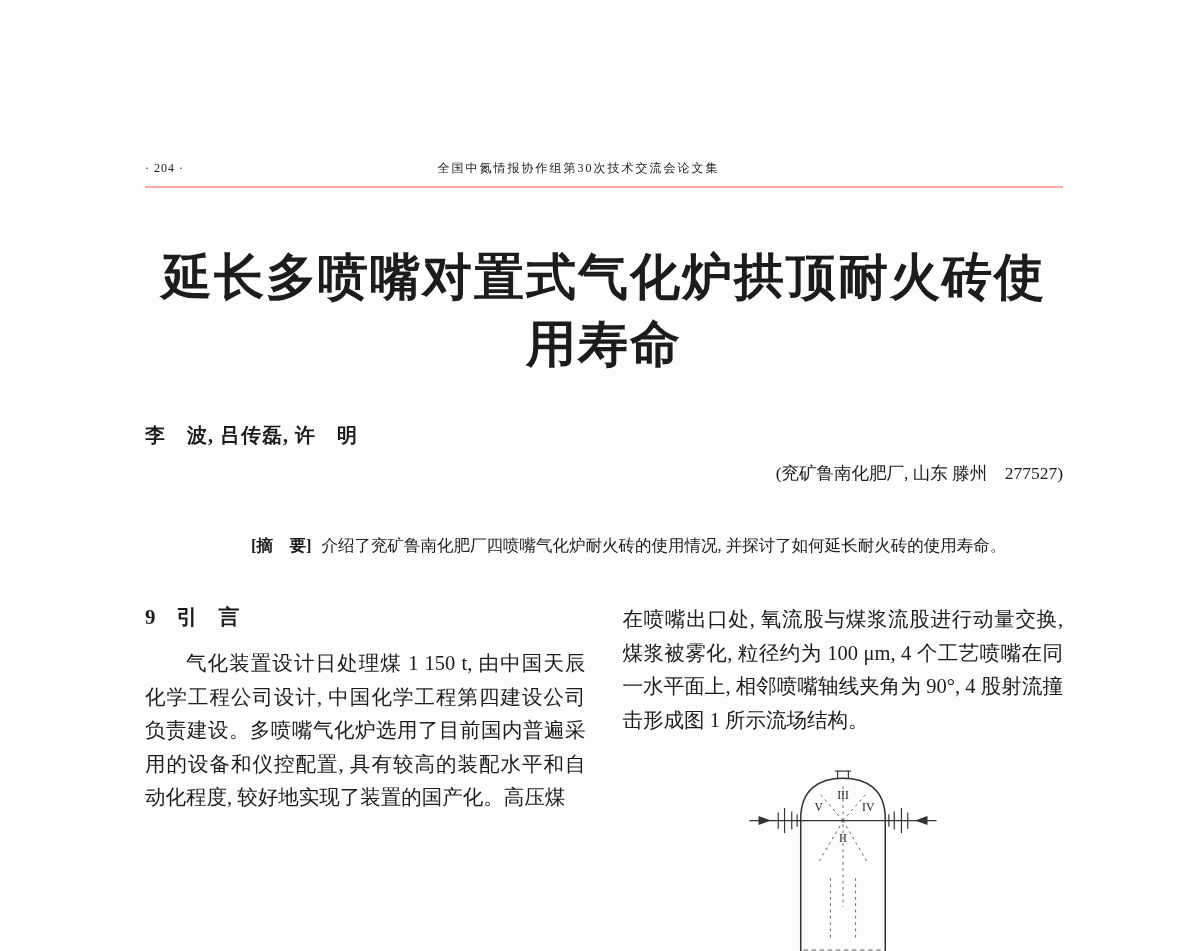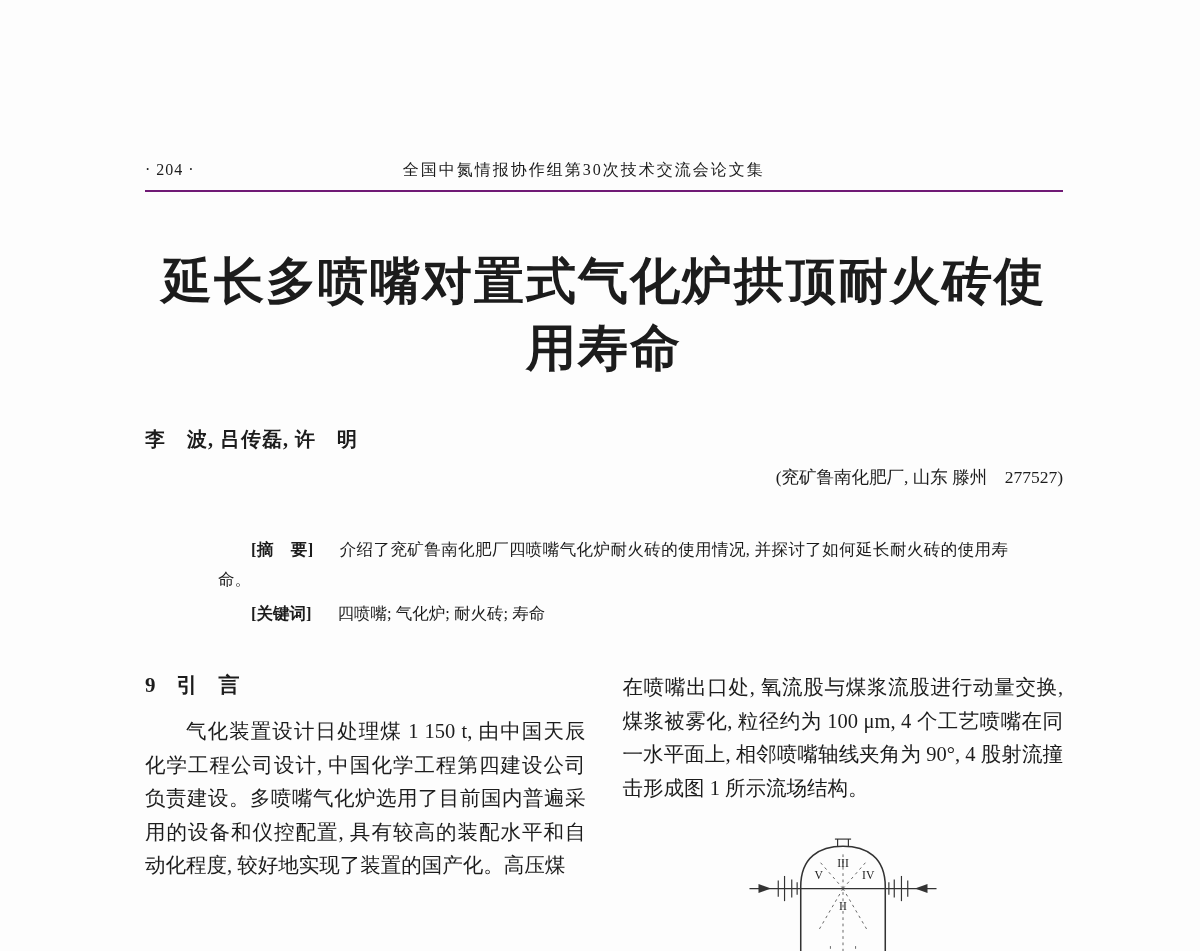--- a/index.html
+++ b/index.html
@@ -13,23 +13,23 @@
     color:#1c1c1c;
   }
   .content{
     position:absolute;
     left:145px;top:160px;
     width:918px;
   }
   
   .page-header{
     display:flex;align-items:baseline;
-    font-size:16px;
+    font-size:12px;
     padding-bottom:9px;
-    border-bottom:2px solid #701a75;
+    border-bottom:2px solid #fca5a5;
   }
   .page-number{flex:0 0 auto;letter-spacing:1px;}
   .proceedings-title{
     flex:1 1 auto;text-align:center;font-weight:normal;letter-spacing:2px;
     padding-right:90px;
   }
   
   .article-title{
     margin:56px 0 0 0;
     text-align:center;
@@ -47,21 +47,21 @@
   .abstract-block{
     margin:46px 55px 0 73px;
     font-size:16.5px;line-height:30px;
     text-indent:2em;text-align:justify;
   }
   .kw-block{
     margin:4px 55px 0 73px;
     font-size:16.5px;line-height:30px;
     text-indent:2em;
   }
-  .inline-label{font-weight:bold;margin-right:26px;}
+  .inline-label{font-weight:bold;margin-right:10px;}
   
   .columns{
     display:flex;gap:37px;
     margin-top:42px;
   }
   .col{width:441px;}
   .intro-heading{
     margin:0 0 16px 0;
     font-size:21px;font-weight:bold;
   }
@@ -97,21 +97,20 @@
       <span class="page-number">· 204 ·</span>
       <span class="proceedings-title">全国中氮情报协作组第30次技术交流会论文集</span>
     </div>
 
     <h1 class="article-title">延长多喷嘴对置式气化炉拱顶耐火砖使用寿命</h1>
     <div class="authors-line">李　波, 吕传磊, 许　明</div>
     <div class="affiliation-line">(兖矿鲁南化肥厂, 山东 滕州　277527)</div>
 
     <p class="abstract-block"><span class="inline-label">[摘　要]</span><span>介绍了兖矿鲁南化肥厂四喷嘴气化炉耐火砖的使用情况, 并探讨了如何延长耐火砖的使用寿命。</span></p>
 
-    <p class="kw-block"><span class="inline-label">[关键词]</span><span>四喷嘴; 气化炉; 耐火砖; 寿命</span></p>
 
     <div class="columns">
 
       <div class="col">
         <h2 class="intro-heading">9　引　言</h2>
         <p class="body-para">气化装置设计日处理煤 1 150 t, 由中国天辰化学工程公司设计, 中国化学工程第四建设公司负责建设。多喷嘴气化炉选用了目前国内普遍采用的设备和仪控配置, 具有较高的装配水平和自动化程度, 较好地实现了装置的国产化。高压煤</p>
       </div>
 
       <div class="col">
         <p class="body-para no-indent">在喷嘴出口处, 氧流股与煤浆流股进行动量交换, 煤浆被雾化, 粒径约为 100 μm, 4 个工艺喷嘴在同一水平面上, 相邻喷嘴轴线夹角为 90°, 4 股射流撞击形成图 1 所示流场结构。</p>

